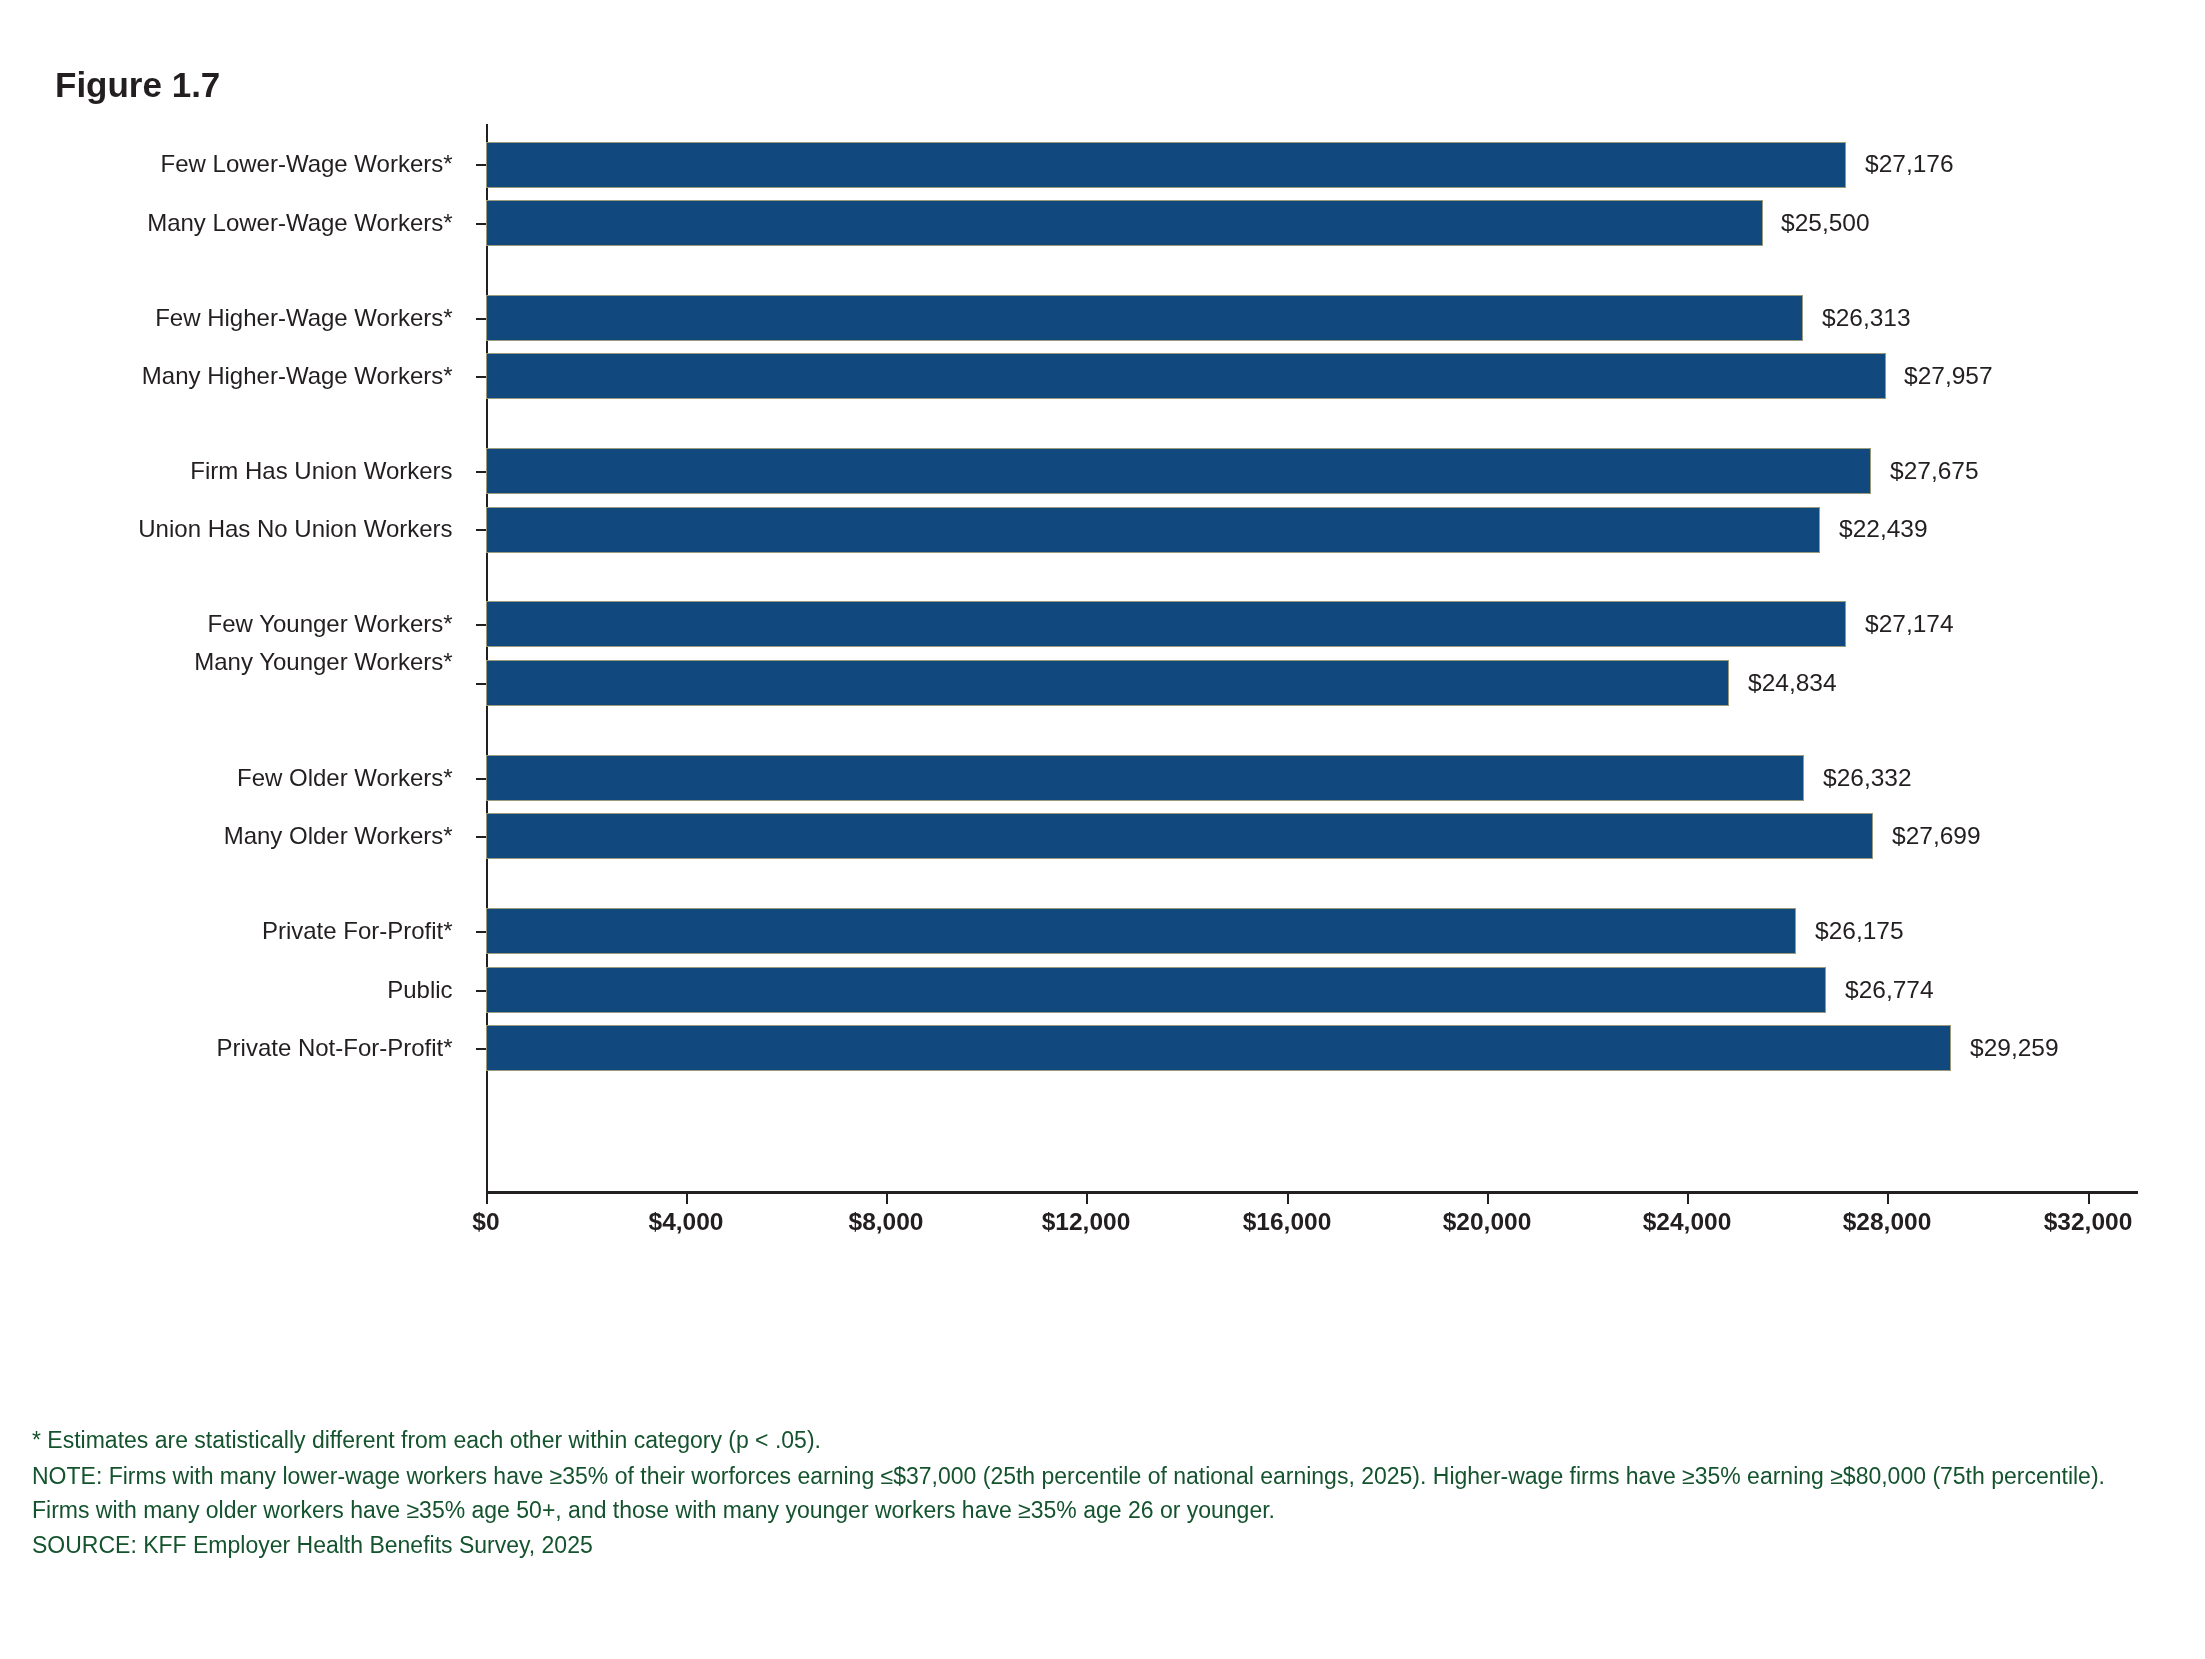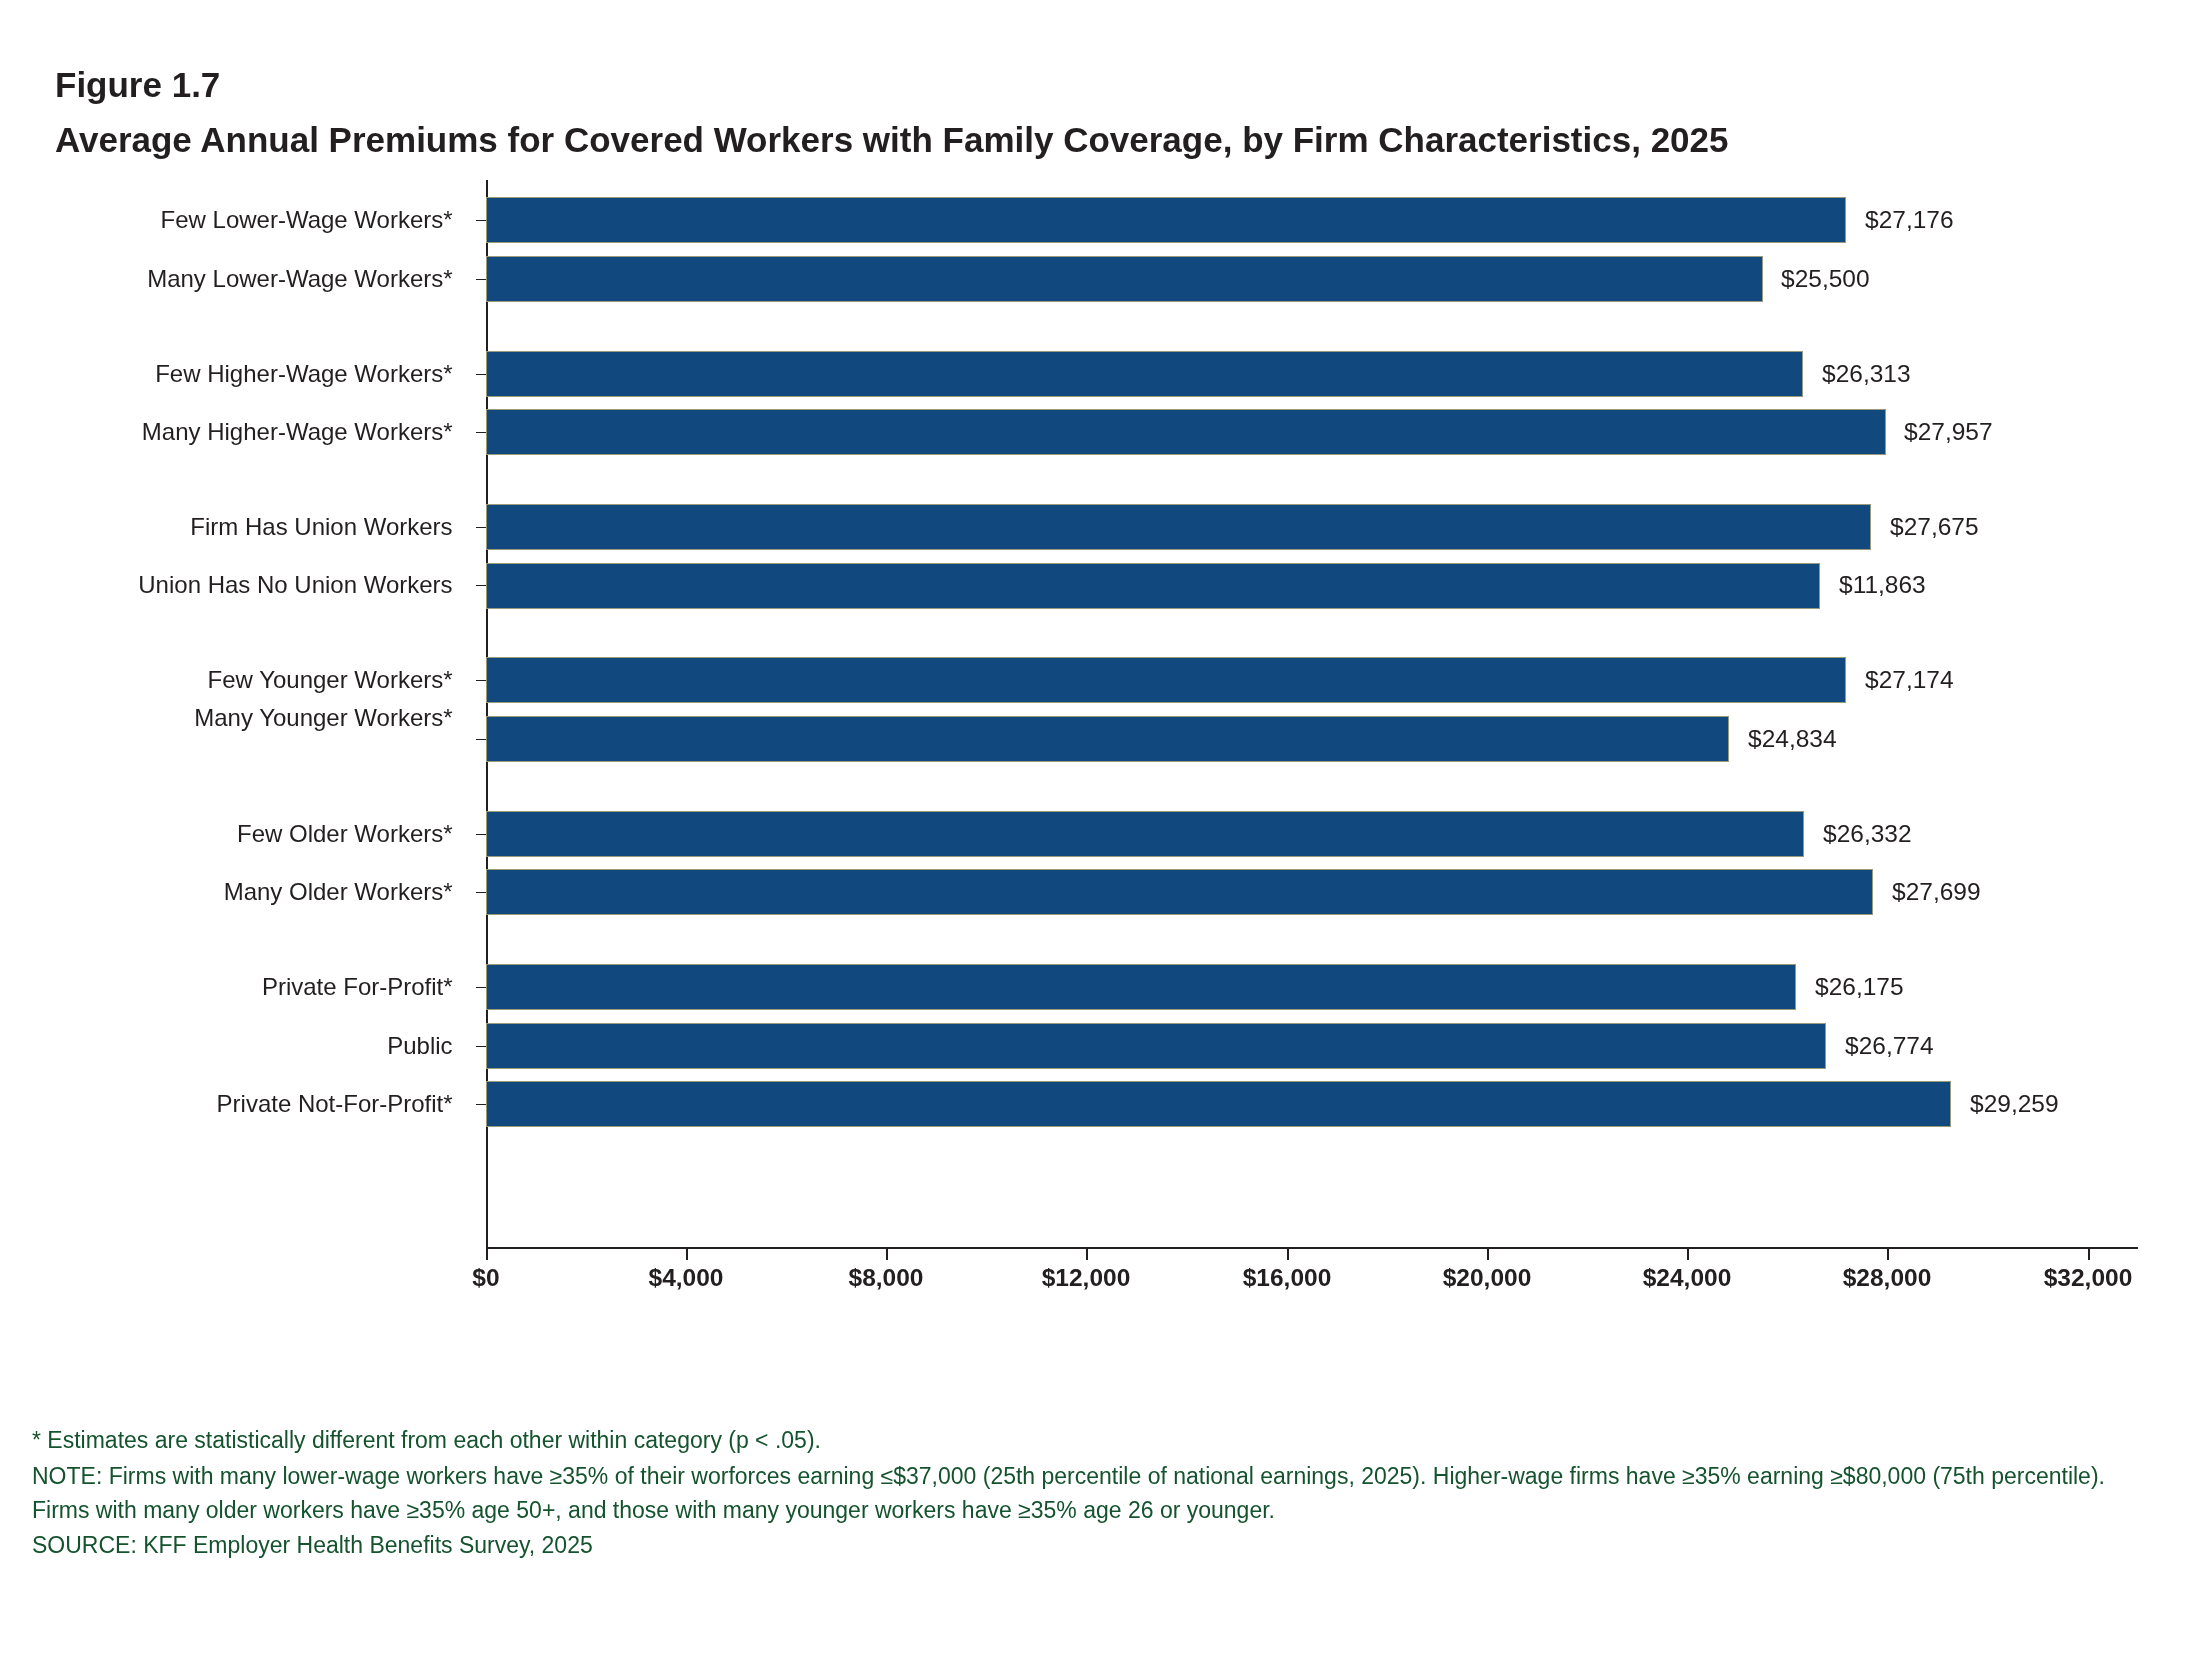--- a/index.html
+++ b/index.html
@@ -134,21 +134,20 @@
   .notes p {
     margin: 0 0 1.6px 0;
   }
 </style>
 </head>
 <body>
 
 <div class="page">
 
   <div class="fig-num">Figure 1.7</div>
-  <div class="fig-title">Average Annual Premiums for Covered Workers with Family Coverage, by Firm Characteristics, 2025</div>
 
   <div class="chart-wrap">
     <div class="labels" id="labels-col">
         <div class="cat-label" style="top: 40px;">Few Lower-Wage Workers*</div>
         <div class="cat-label" style="top: 99px;">Many Lower-Wage Workers*</div>
         <div class="cat-label" style="top: 194px;">Few Higher-Wage Workers*</div>
         <div class="cat-label" style="top: 252px;">Many Higher-Wage Workers*</div>
         <div class="cat-label" style="top: 347px;">Firm Has Union Workers</div>
         <div class="cat-label" style="top: 405px;">Union Has No Union Workers</div>
         <div class="cat-label" style="top: 500px;">Few Younger Workers*</div>
@@ -166,21 +165,21 @@
         <div class="bar-value" style="left: 1379px; top: 40px;">$27,176</div>
         <div class="bar" style="left: 0px; top: 76px; width: 1277px; height: 46px; background: rgb(17, 73, 127);"></div>
         <div class="bar-value" style="left: 1295px; top: 99px;">$25,500</div>
         <div class="bar" style="left: 0px; top: 171px; width: 1317px; height: 46px; background: rgb(17, 73, 127);"></div>
         <div class="bar-value" style="left: 1336px; top: 194px;">$26,313</div>
         <div class="bar" style="left: 0px; top: 229px; width: 1400px; height: 46px; background: rgb(17, 73, 127);"></div>
         <div class="bar-value" style="left: 1418px; top: 252px;">$27,957</div>
         <div class="bar" style="left: 0px; top: 324px; width: 1385px; height: 46px; background: rgb(17, 73, 127);"></div>
         <div class="bar-value" style="left: 1404px; top: 347px;">$27,675</div>
         <div class="bar" style="left: 0px; top: 383px; width: 1334px; height: 46px; background: rgb(17, 73, 127);"></div>
-        <div class="bar-value" style="left: 1353px; top: 405px;">$11,863</div>
+        <div class="bar-value" style="left: 1353px; top: 405px;">$22,439</div>
         <div class="bar" style="left: 0px; top: 477px; width: 1360px; height: 46px; background: rgb(17, 73, 127);"></div>
         <div class="bar-value" style="left: 1379px; top: 500px;">$27,174</div>
         <div class="bar" style="left: 0px; top: 536px; width: 1243px; height: 46px; background: rgb(17, 73, 127);"></div>
         <div class="bar-value" style="left: 1262px; top: 559px;">$24,834</div>
         <div class="bar" style="left: 0px; top: 631px; width: 1318px; height: 46px; background: rgb(17, 73, 127);"></div>
         <div class="bar-value" style="left: 1337px; top: 654px;">$26,332</div>
         <div class="bar" style="left: 0px; top: 689px; width: 1387px; height: 46px; background: rgb(17, 73, 127);"></div>
         <div class="bar-value" style="left: 1406px; top: 712px;">$27,699</div>
         <div class="bar" style="left: 0px; top: 784px; width: 1310px; height: 46px; background: rgb(17, 73, 127);"></div>
         <div class="bar-value" style="left: 1329px; top: 807px;">$26,175</div>

